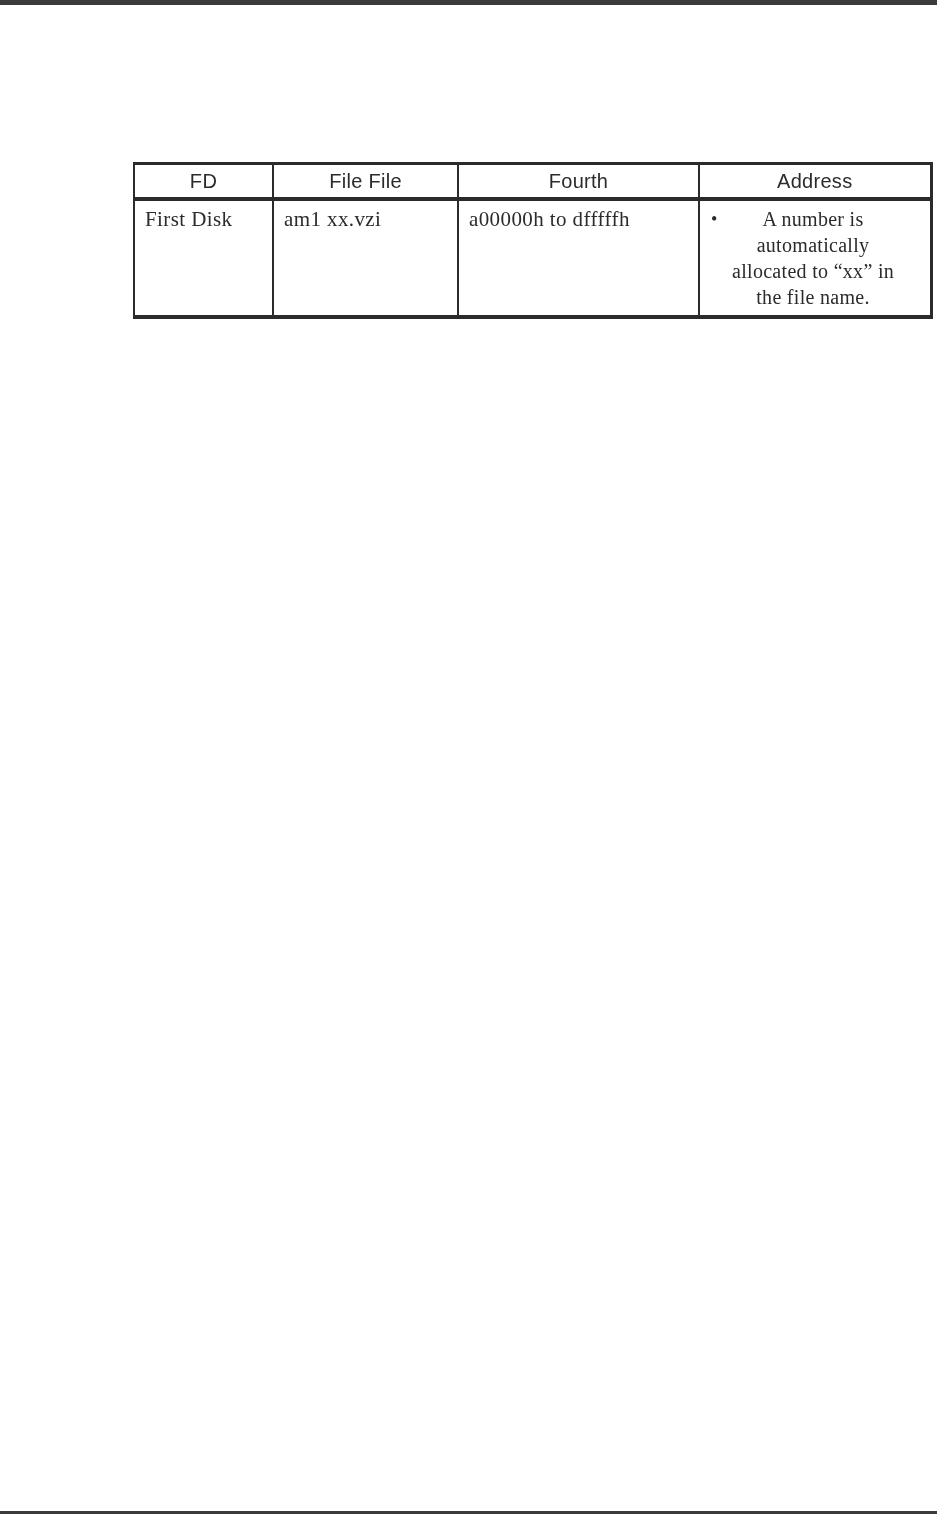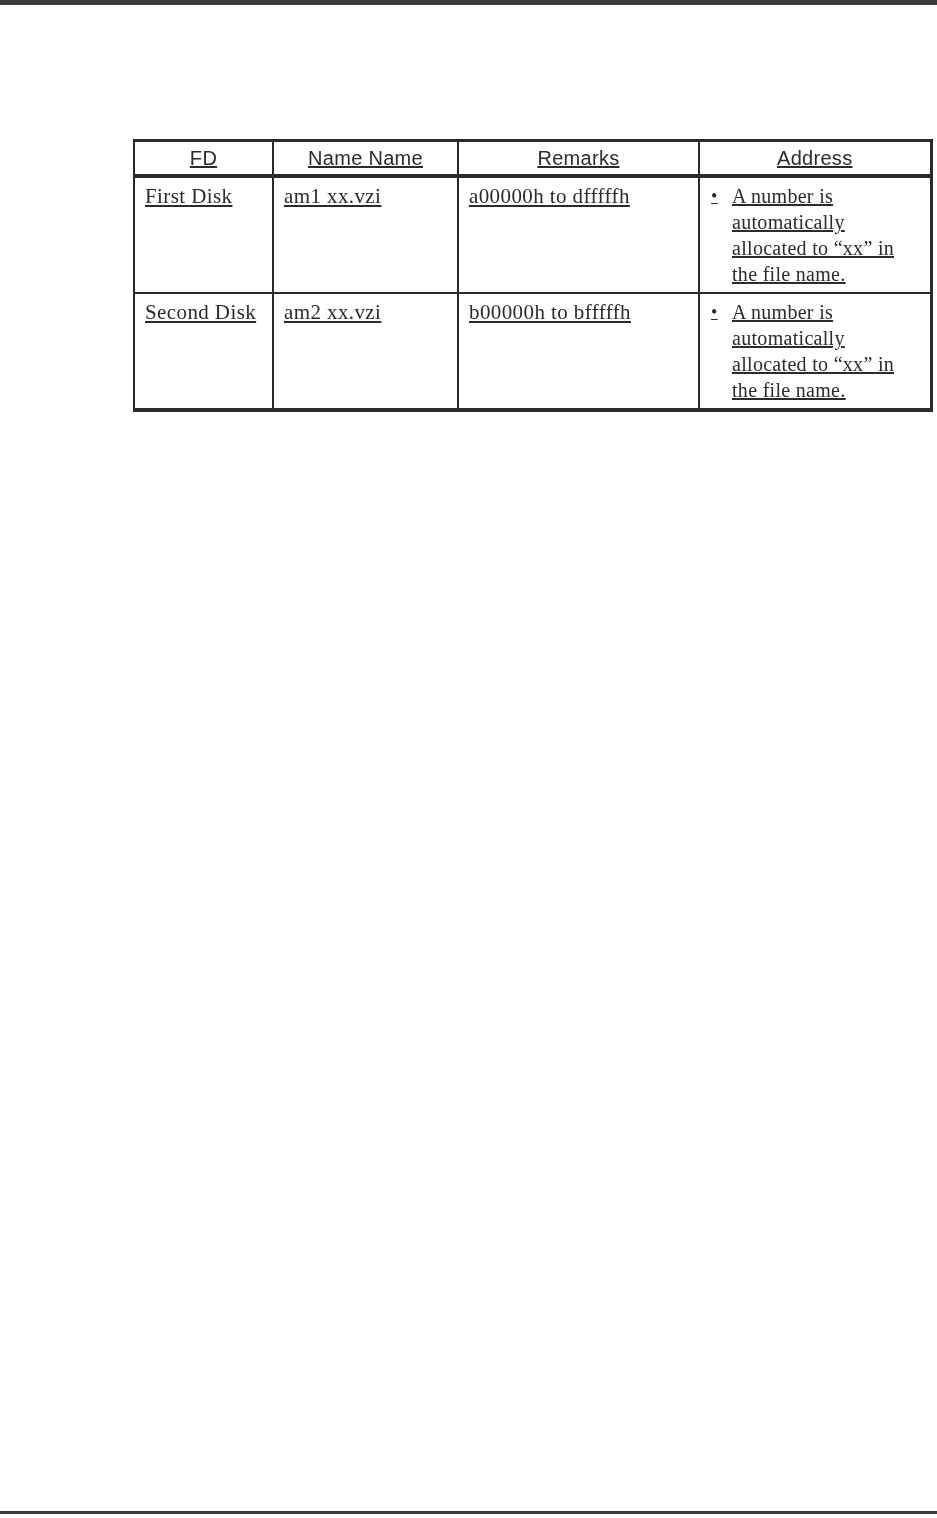--- a/index.html
+++ b/index.html
@@ -24,28 +24,27 @@
   }
   .rule-bottom {
     position: absolute;
     top: 1511px; left: 0;
     width: 937px; height: 3px;
     background: #3b3b3b;
   }
   table.fd-table {
     position: absolute;
     left: 133px;
-    top: 139px;
+    top: 162px;
     border-collapse: collapse;
     table-layout: fixed;
     border-top: 3px solid #2b2b2b;
     border-left: 2px solid #2b2b2b;
     border-right: 3px solid #2b2b2b;
     border-bottom: 4px solid #2b2b2b;
-    text-decoration: underline;
   }
   col.c1 { width: 139px; }
   col.c2 { width: 185px; }
   col.c3 { width: 241px; }
   col.c4 { width: 232px; }
   .fd-table th {
     font-family: "Liberation Sans", sans-serif;
     font-size: 20px;
     font-weight: normal;
     text-align: center;
@@ -75,71 +74,58 @@
     font-size: 18px;
     line-height: 26px;
     padding-left: 1px;
   }
   .remark-text {
     white-space: pre-line;
     font-size: 20px;
     line-height: 26px;
     letter-spacing: 0.3px;
     padding-left: 7px;
+    text-align: center;
   }
 </style>
 </head>
 <body>
 
 <div class="page">
 
   <div class="rule-top"></div>
 
   <table class="fd-table">
     <colgroup>
       <col class="c1">
         <col class="c2">
         <col class="c3">
         <col class="c4">
     </colgroup>
     <thead>
       <tr>
         <th>FD</th>
-        <th>Name Name</th>
-        <th>Remarks</th>
+        <th>File File</th>
+        <th>Fourth</th>
         <th>Address</th>
       </tr>
     </thead>
     <tbody>
       <tr>
         <td>First Disk</td>
         <td>am1 xx.vzi</td>
         <td>a00000h to dfffffh</td>
         <td>
           <div class="remark">
             <span class="remark-bullet">•</span>
             <span class="remark-text">A number is
 automatically
 allocated to “xx” in
 the file name.</span>
           </div>
         </td>
       </tr>
-      <tr>
-        <td>Second Disk</td>
-        <td>am2 xx.vzi</td>
-        <td>b00000h to bfffffh</td>
-        <td>
-          <div class="remark">
-            <span class="remark-bullet">•</span>
-            <span class="remark-text">A number is
-automatically
-allocated to “xx” in
-the file name.</span>
-          </div>
-        </td>
-      </tr>
     </tbody>
   </table>
 
   <div class="rule-bottom"></div>
 
 </div>
 
 </body></html>

